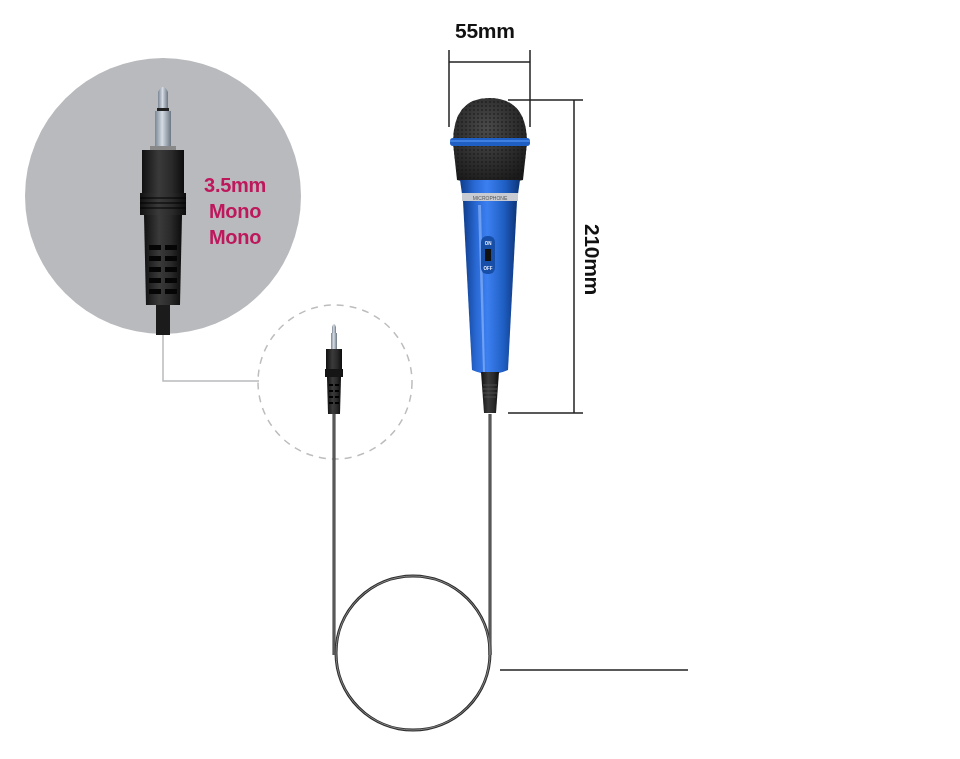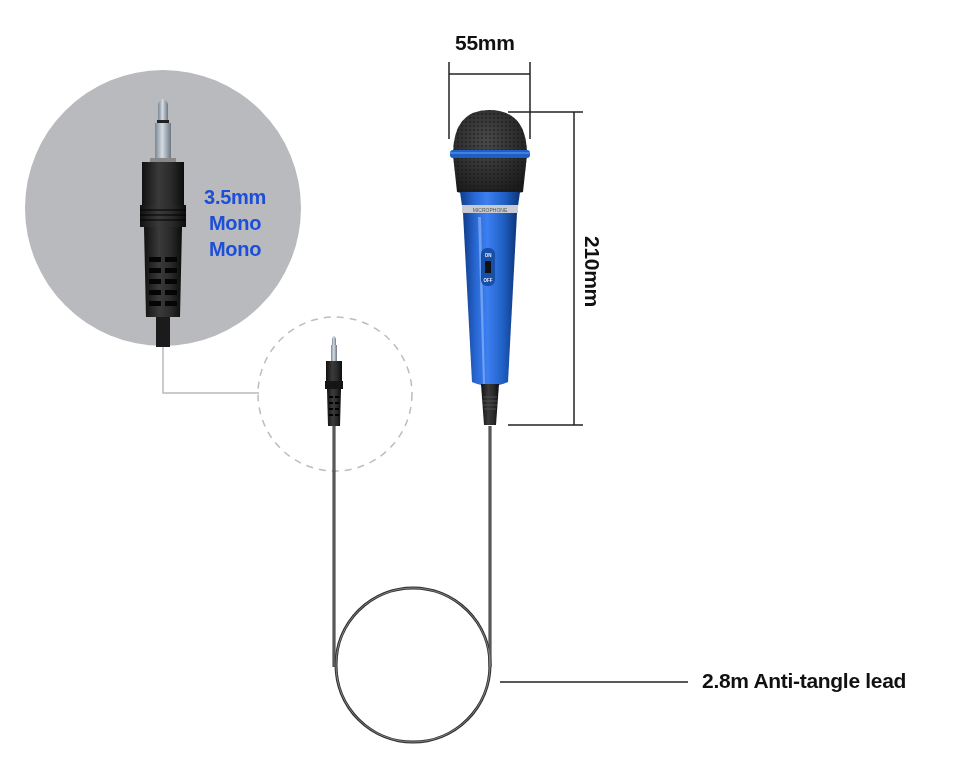--- a/index.html
+++ b/index.html
@@ -1,25 +1,25 @@
 <!DOCTYPE html>
 <html><head>
 <meta charset="utf-8">
 <style>
   html, body { margin: 0; padding: 0; background: #ffffff; }
   body { width: 960px; height: 759px; position: relative; overflow: hidden;
          font-family: "Liberation Sans", "DejaVu Sans", sans-serif; }
-  .stage { position: absolute; left: 0; top: 12px; width: 960px; height: 604px; }
+  .stage { position: absolute; left: 0; top: 0; width: 960px; height: 604px; }
   svg.art { position: absolute; left: 0; top: 0; }
   .label { position: absolute; font-weight: bold; color: #111111; white-space: nowrap; letter-spacing: -0.3px; }
   .width-label { left: 455px; top: 19px; font-size: 21px; }
   .height-label { left: 574px; top: 236px; font-size: 21px; transform-origin: left top; transform: rotate(90deg) translate(-12px, -30px); }
   .lead-label { left: 702px; top: 657px; font-size: 21px; }
   .jack-label { position: absolute; left: 190px; top: 172px; width: 90px; text-align: center;
-                font-size: 20px; font-weight: bold; color: #1d4ed8; line-height: 26px; letter-spacing: -0.3px; }
+                font-size: 20px; font-weight: bold; color: #be185d; line-height: 26px; letter-spacing: -0.3px; }
   .jack-label span { display: block; }
 </style>
 </head>
 <body>
 
 <div class="stage">
 
   <svg class="art" width="960" height="759" viewBox="0 0 960 759">
     <defs>
       <linearGradient id="bodyGrad" x1="0" x2="1" y1="0" y2="0">
@@ -152,20 +152,19 @@
 
     <g stroke="#222" stroke-width="1.5">
       <line x1="508" y1="100" x2="583" y2="100"></line>
       <line x1="574" y1="100" x2="574" y2="413"></line>
       <line x1="508" y1="413" x2="583" y2="413"></line>
     </g>
   </svg>
 
   <div class="label width-label">55mm</div>
   <div class="label height-label">210mm</div>
-  <div class="label lead-label">2.8m Anti-tangle lead</div>
 
   <div class="jack-label">
     <span>3.5mm</span>
     <span>Mono</span>
     <span>Mono</span>
   </div>
 </div>
 
 </body></html>

